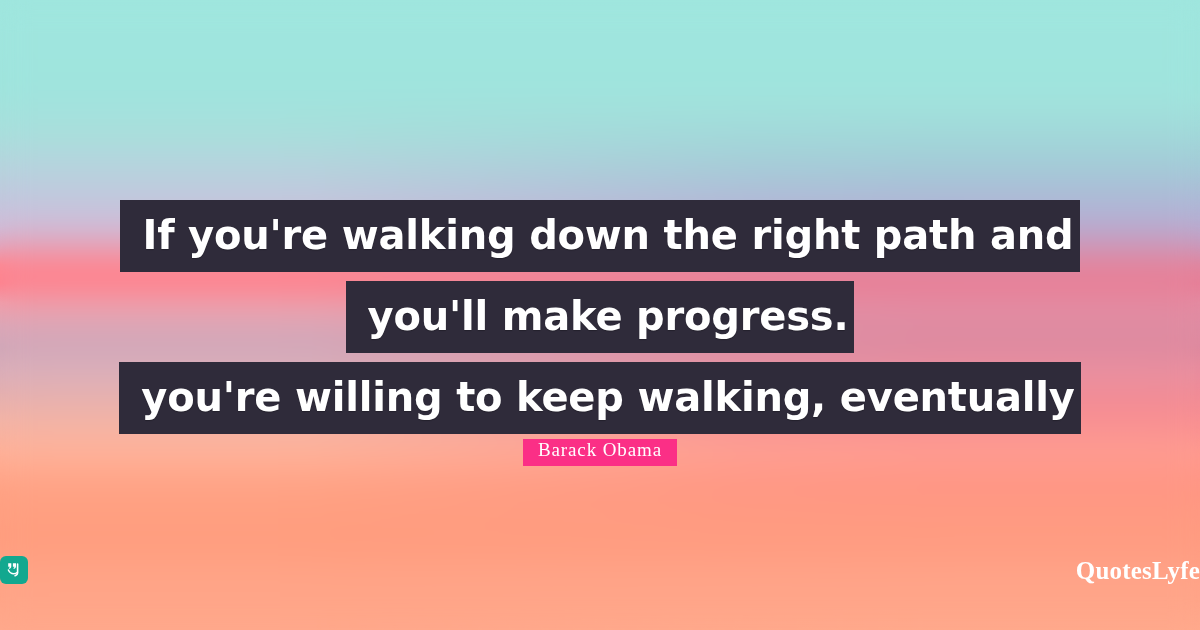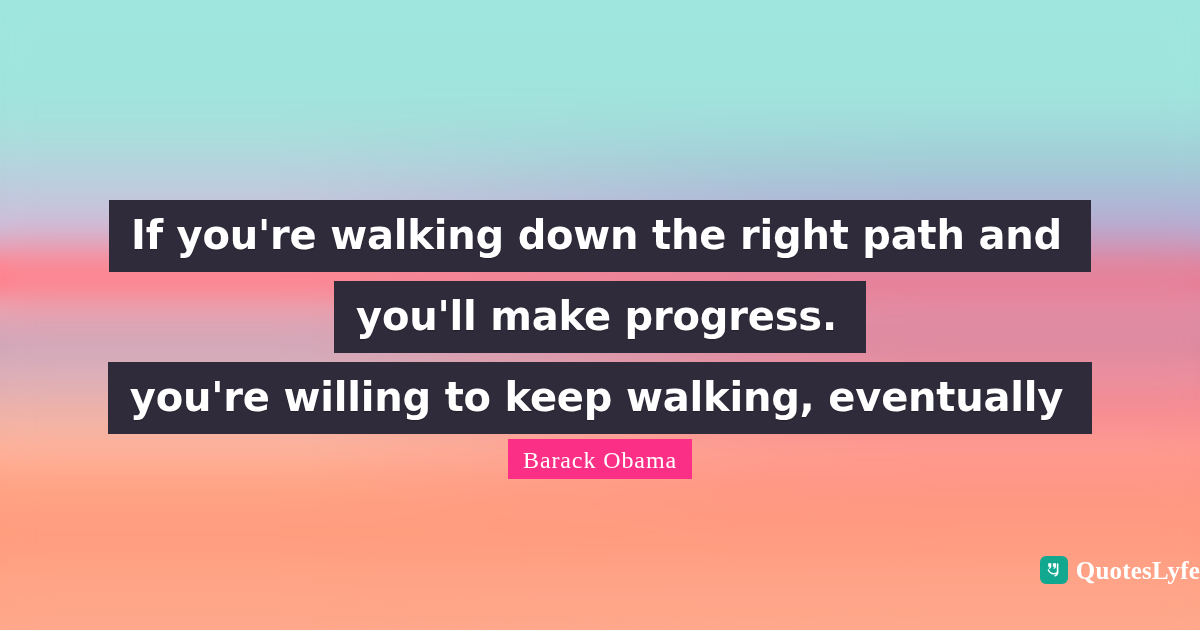--- a/index.html
+++ b/index.html
@@ -122,55 +122,55 @@
 
   .quote-line {
     display: inline-block;
     background: #2f2b3a;
     color: #ffffff;
     font-family: "DejaVu Sans", sans-serif;
     font-weight: 700;
     font-size: 40px;
     line-height: 1;
     letter-spacing: -0.2px;
-    padding: 15px 29px 17px 22px;
+    padding: 15px 6px 17px 22px;
     margin-bottom: 9px;
     white-space: nowrap;
     text-shadow: 0 1px 1px rgba(0,0,0,0.25);
   }
 
   
   .author-wrap {
     position: absolute;
     left: 0;
     right: 0;
     top: 439px;
     text-align: center;
   }
 
   .author-badge {
     display: inline-block;
     background: #fb2f86;
     color: #ffffff;
     font-family: "Liberation Serif", serif;
-    font-size: 24px;
+    font-size: 19px;
     letter-spacing: 0.9px;
-    padding: 8px 15px 5px 15px;
+    padding: 0 15px 5px 15px;
     white-space: nowrap;
   }
 
   
   .logo-wrap {
     position: absolute;
     left: 0;
     right: 0;
     top: 556px;
     display: flex;
     align-items: center;
-    justify-content: flex-end;
+    justify-content: space-between;
     gap: 8px;
   }
 
   .logo-mark {
     width: 28px;
     height: 28px;
     border-radius: 6px;
     background: #12a88f;
     display: flex;
     align-items: center;

